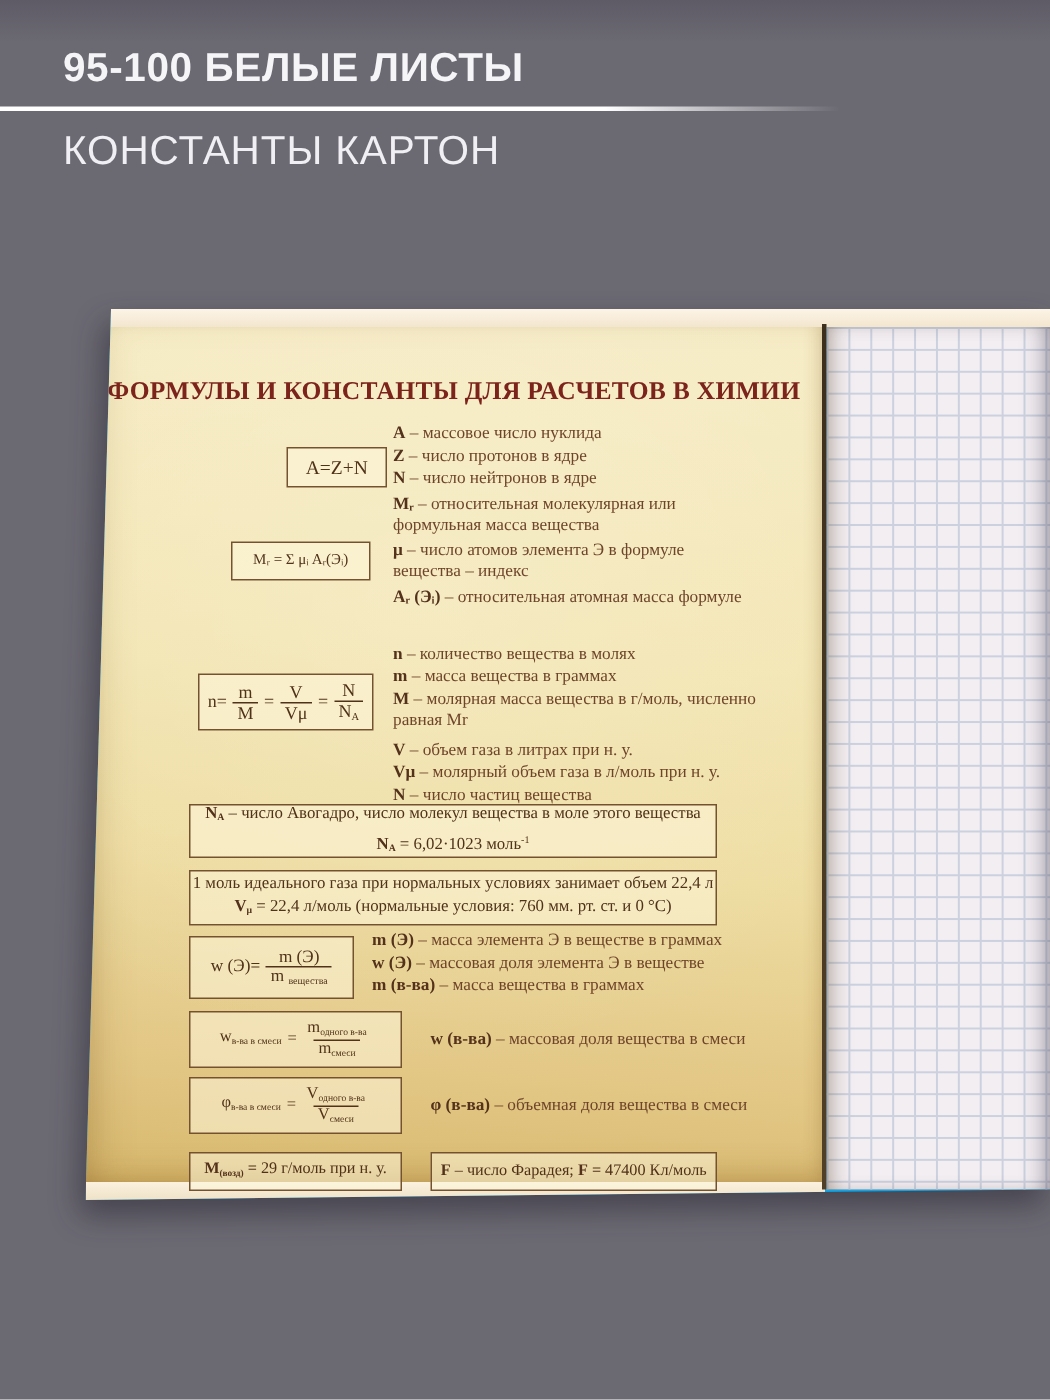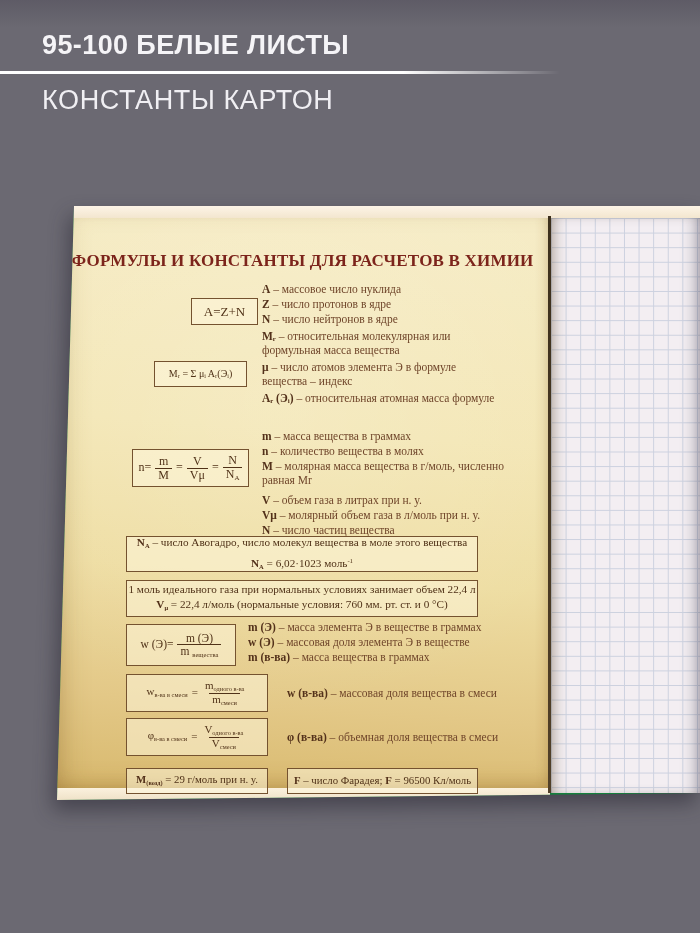--- a/index.html
+++ b/index.html
@@ -22,21 +22,21 @@
     position:absolute;left:42px;top:85px;
     font-family:"Liberation Sans","DejaVu Sans",sans-serif;
     font-size:27px;font-weight:400;color:#f0eff3;letter-spacing:.6px;white-space:nowrap;
   }
   
   .shadow-wrap{position:absolute;left:57px;top:206px;width:643px;height:594px;
     filter:drop-shadow(-4px 10px 10px rgba(25,22,35,.45));}
   .notebook{
     position:absolute;inset:0;
     clip-path:polygon(17px 0,643px 0,643px 587px,0 594px);
-    background:#15803d;
+    background:#0ea5e9;
   }
   .edge-top{position:absolute;left:0;top:0;width:643px;height:12px;background:linear-gradient(180deg,#fdf4e6,#f3e6cf);}
   .edge-bottom{position:absolute;left:0;top:582px;width:493px;height:12px;background:linear-gradient(180deg,#fbf1de,#efe2c8);}
   .cover-page{
     position:absolute;left:0;top:12px;width:491px;height:570px;
     background:
       radial-gradient(120% 90% at 45% 32%,rgba(255,255,255,.16),rgba(255,255,255,0) 62%),
       linear-gradient(184deg,#f6ecc6 0%,#f3e6b4 38%,#eedda2 62%,#e3c887 84%,#d8b96e 100%);
     box-shadow:inset 20px 0 28px -16px rgba(125,88,35,.35), inset -8px 0 12px -8px rgba(125,88,35,.28),
                inset 0 -14px 22px -12px rgba(140,95,30,.35);
@@ -124,22 +124,22 @@
                 <span class="den">Vμ</span>
               </span>
           <span>=</span>
           <span class="frac">
                 <span class="num">N</span>
                 <span class="den"><span>N</span><span class="sb">A</span></span>
               </span>
         </span>
       </div>
       <div style="position:absolute;left:205px;top:200px;width:266px;">
+        <div class="def"><span class="term">n</span> <span>– количество вещества в молях</span></div>
         <div class="def"><span class="term">m</span> <span>– масса вещества в граммах</span></div>
-        <div class="def"><span class="term">n</span> <span>– количество вещества в молях</span></div>
         <div class="def"><span class="term">M</span> <span>– молярная масса вещества в г/моль, численно равная Mr</span></div>
         <div class="def" style="margin-top:7px;"><span class="term">V</span> <span>– объем газа в литрах при н. у.</span></div>
         <div class="def"><span class="term">Vμ</span> <span>– молярный объем газа в л/моль при н. у.</span></div>
         <div class="def"><span class="term">N</span> <span>– число частиц вещества</span></div>
       </div>
 
       <div class="fbox centerbox" style="left:69px;top:306px;width:352px;height:36px;font-size:11.2px;line-height:15px;">
         <div><span class="term">N</span><span class="sb term">A</span> <span>– число Авогадро, число молекул вещества в моле этого вещества</span></div>
         <div><span class="term">N</span><span class="sb term">A</span> <span>= 6,02·1023 моль</span><span class="sp">-1</span></div>
       </div>
@@ -189,20 +189,20 @@
         </span>
       </div>
       <div class="def" style="position:absolute;left:230px;top:501px;width:250px;">
         <span class="term">φ (в-ва)</span> <span>– объемная доля вещества в смеси</span>
       </div>
 
       <div class="fbox" style="left:69px;top:538px;width:142px;height:26px;font-size:10.8px;">
         <span><span class="term">M</span><span class="sb term">(возд)</span> <span>= 29 г/моль при н. у.</span></span>
       </div>
       <div class="fbox" style="left:230px;top:538px;width:191px;height:26px;font-size:10.8px;">
-        <span><span class="term">F</span> <span>– число Фарадея;</span> <span class="term">F</span> <span>= 96500 Кл/моль</span></span>
+        <span><span class="term">F</span> <span>– число Фарадея;</span> <span class="term">F</span> <span>= 47400 Кл/моль</span></span>
       </div>
 
     </div>
   </div>
 
 </div>
 </div>
 
 </body></html>

